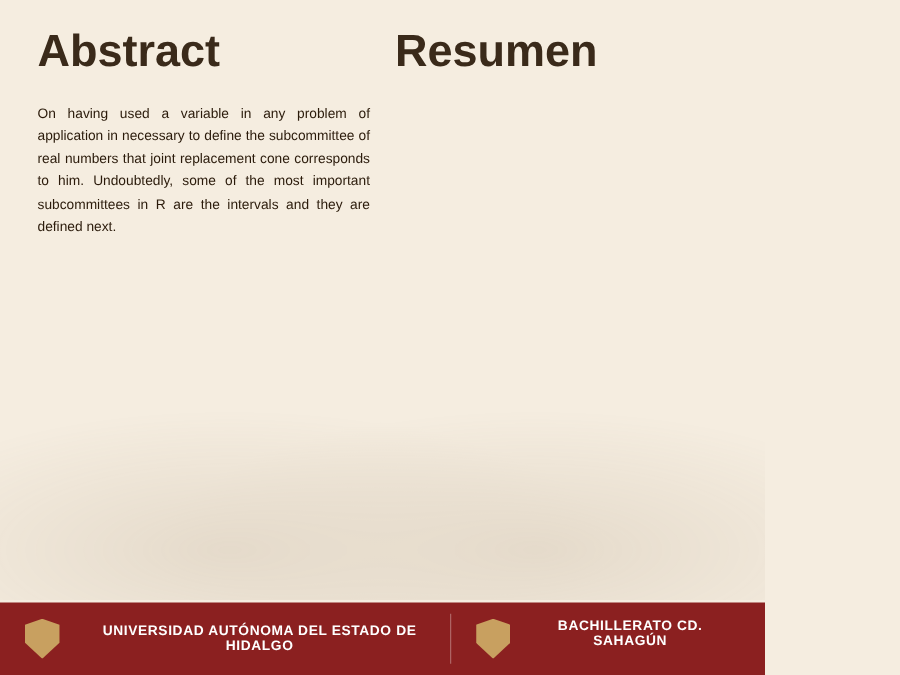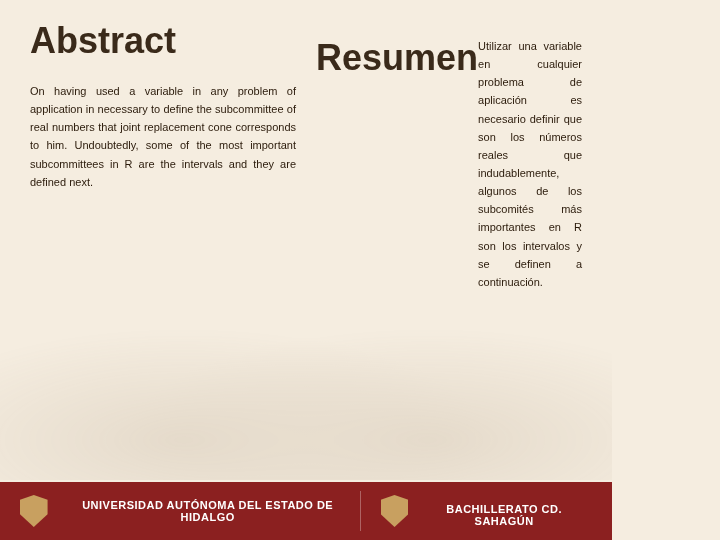--- a/index.html
+++ b/index.html
@@ -48,22 +48,21 @@
 
     .left-column {
       flex: 1;
       display: flex;
       flex-direction: column;
     }
 
     .right-column {
       flex: 1;
       display: flex;
-      flex-direction: row;
-      margin-top: 17px;
+      flex-direction: column;
     }
 
     .section-title {
       font-size: 36px;
       font-weight: bold;
       color: #3a2a1a;
       margin-bottom: 20px;
       font-family: Arial, sans-serif;
     }
 
@@ -114,21 +113,21 @@
       background: rgba(255,255,255,0.3);
     }
 
     .footer-left-group {
       display: flex;
       align-items: center;
     }
 
     .footer-right-group {
       display: flex;
-      align-items: flex-end;
+      align-items: flex-start;
       margin-left: 20px;
     }
 
     .uaeh-shield {
       width: 28px;
       height: 32px;
       background: #c8a060;
       clip-path: polygon(50% 0%, 100% 15%, 100% 60%, 50% 100%, 0% 60%, 0% 15%);
       margin-right: 8px;
     }
@@ -150,21 +149,20 @@
 
   <div class="content-area">
 
     <div class="left-column">
       <h2 class="section-title">Abstract</h2>
       <p class="section-body">On having used a variable in any problem of application in necessary to define the subcommittee of real numbers that joint replacement cone corresponds to him. Undoubtedly, some of the most important subcommittees in R are the intervals and they are defined next.</p>
     </div>
 
     <div class="right-column">
       <h2 class="section-title">Resumen</h2>
-      <p class="section-body">Utilizar una variable en cualquier problema de aplicación es necesario definir que son los números reales que indudablemente, algunos de los subcomités más importantes en R son los intervalos y se definen a continuación.</p>
     </div>
 
   </div>
 
   <div class="footer-bar">
 
     <div class="footer-left-group">
       <div class="uaeh-shield"></div>
       <div class="footer-logo-left">
         <span class="footer-text-main">UNIVERSIDAD AUTÓNOMA DEL ESTADO DE HIDALGO</span>

